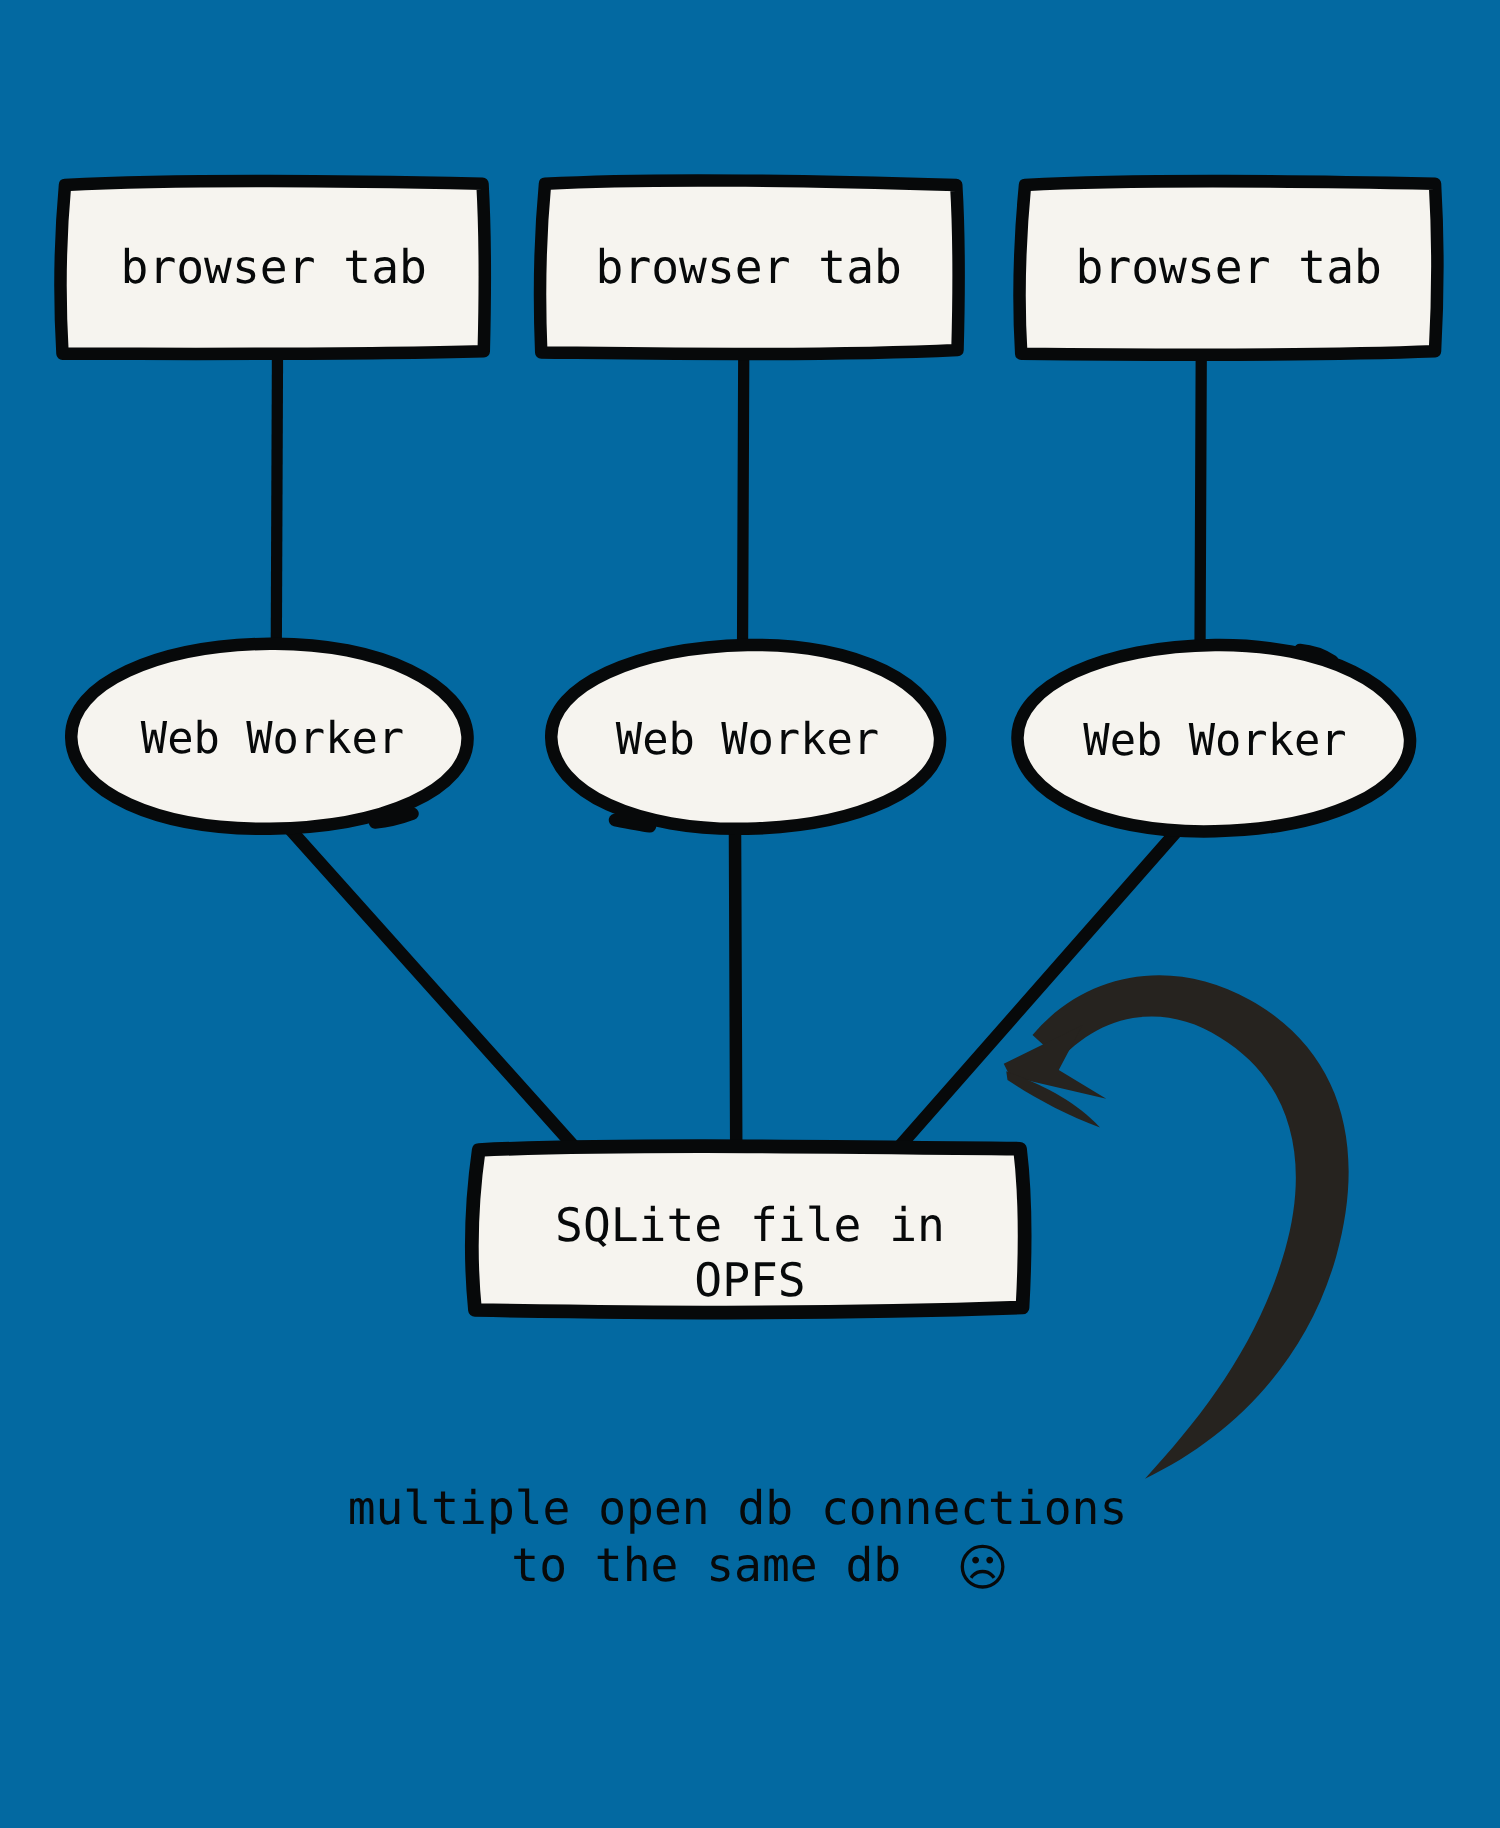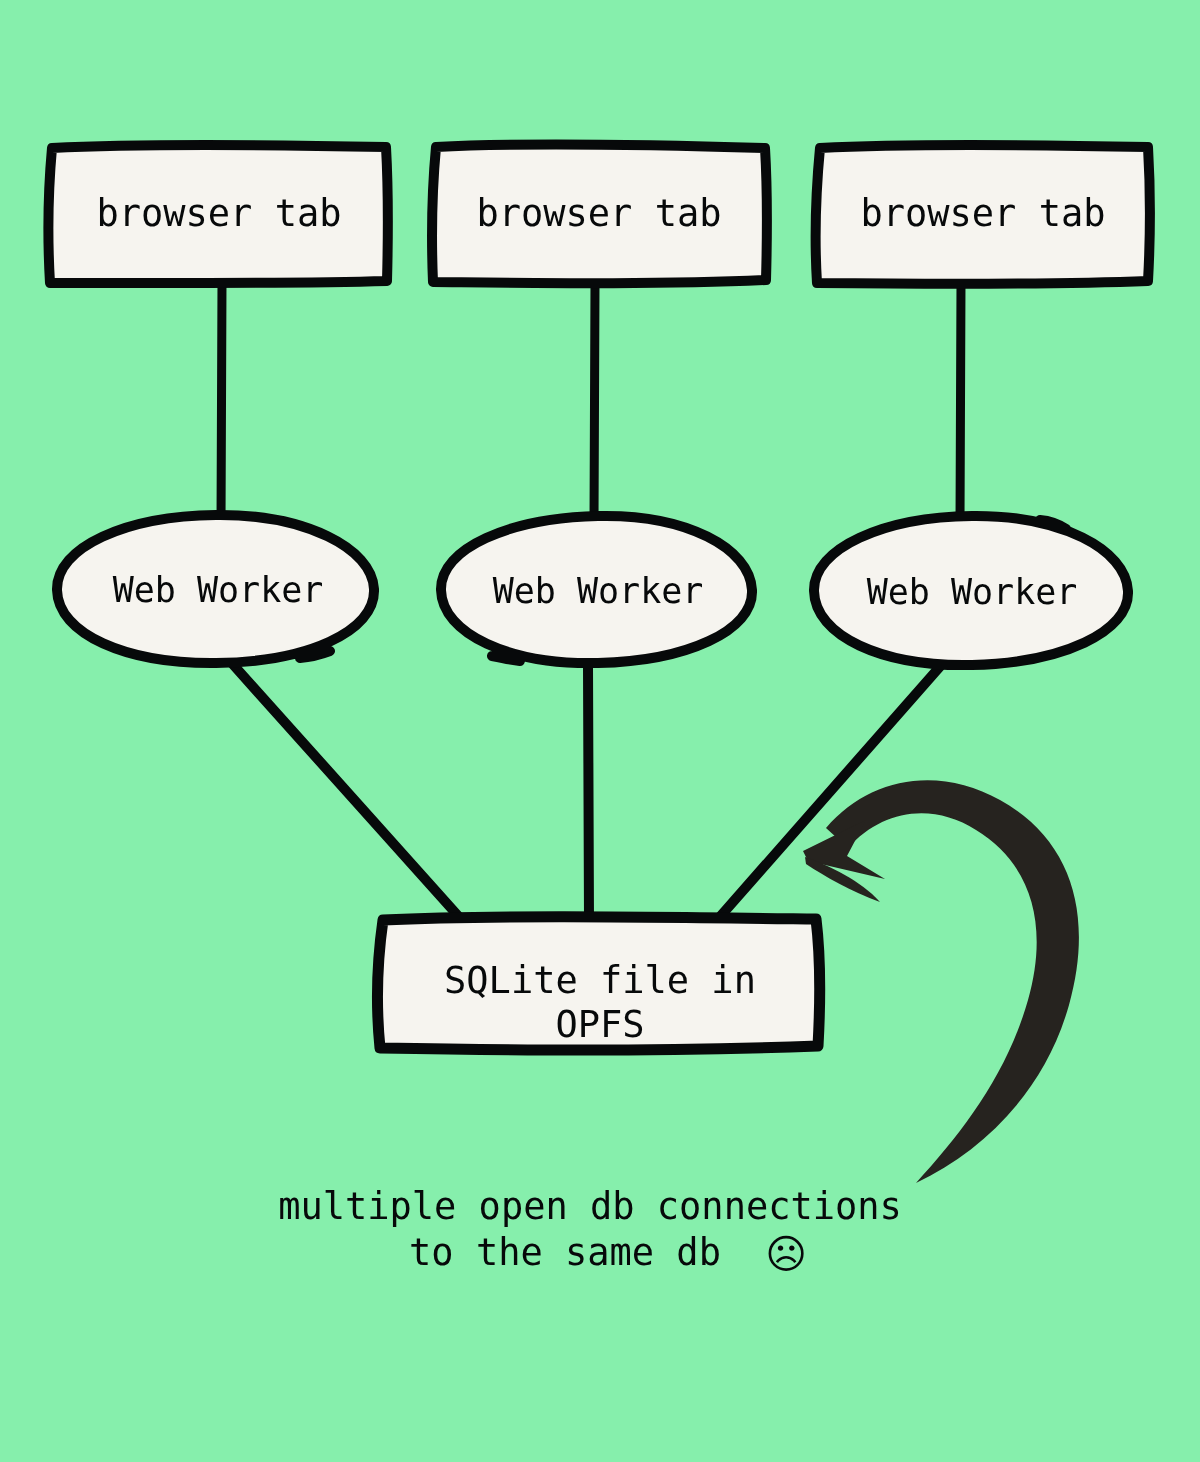--- a/index.html
+++ b/index.html
@@ -10,21 +10,21 @@
   body {
     width: 1200px;
     height: 1462px;
     overflow: hidden;
     font-family: "DejaVu Sans Mono", "Liberation Mono", monospace;
   }
   #stage {
     position: relative;
     width: 1200px;
     height: 1462px;
-    background: #86efac;
+    background: #0369a1;
   }
   #diagram {
     position: absolute;
     left: 0;
     top: 0;
     width: 1200px;
     height: 1462px;
     display: block;
   }
   .node-label {

